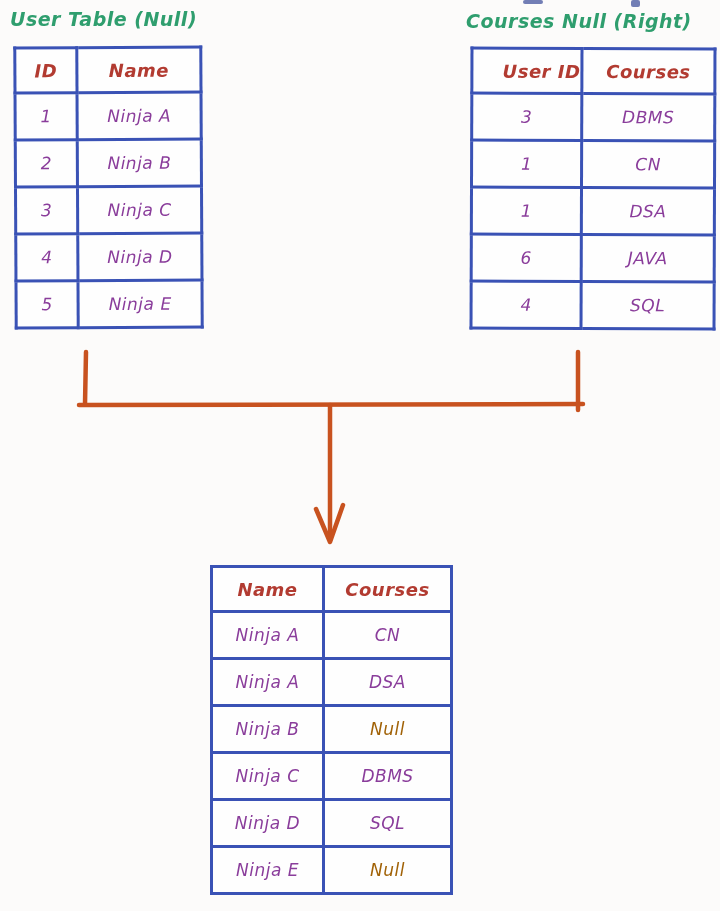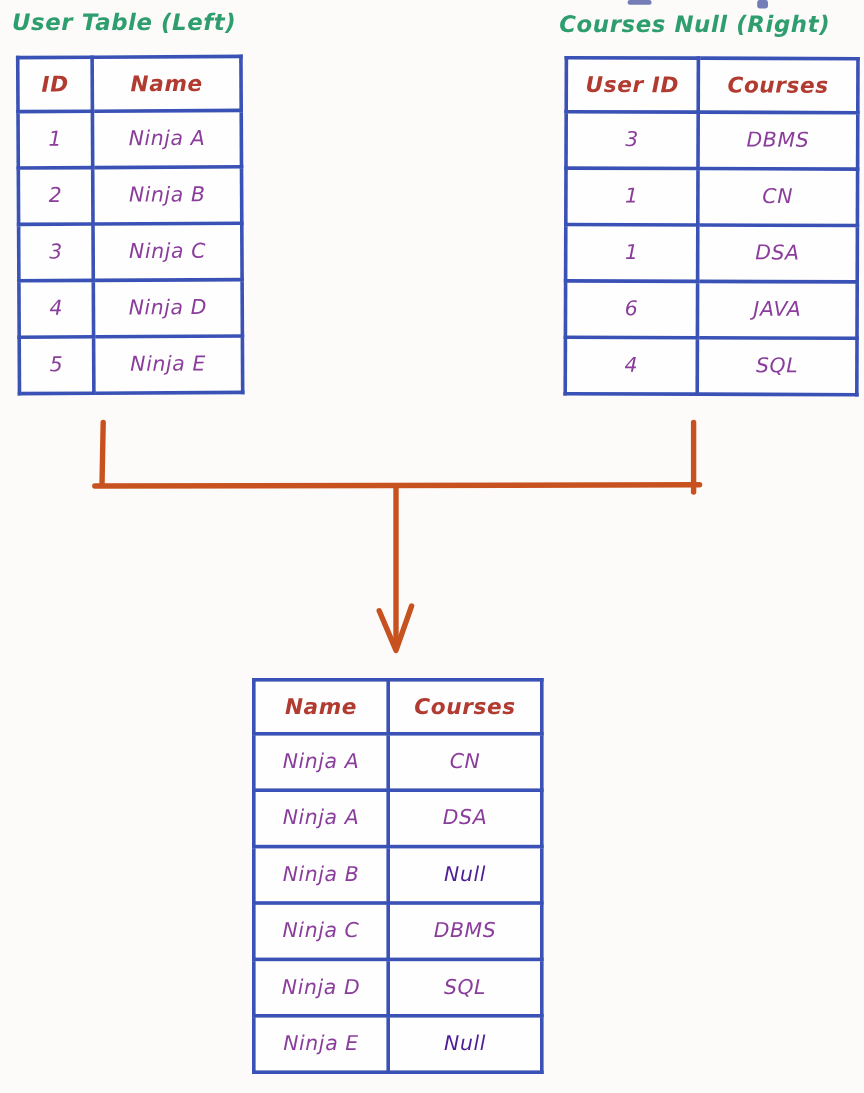--- a/index.html
+++ b/index.html
@@ -51,28 +51,28 @@
     letter-spacing: 0.5px;
     margin-top: 20px;
   }
   td {
     color: #8a3d9b;
     font-size: 17px;
     font-weight: 500;
     font-style: italic;
     letter-spacing: 0.5px;
   }
-  td.null-cell { color: #4c1d95; font-weight: 400; }
+  td.null-cell { color: #a16207; font-weight: 400; }
 
   #user-table    { left: 14px;  top: 46px;  transform: rotate(-0.3deg); }
   #user-table    .c0 { width: 62px;  }
   #user-table    .c1 { width: 124px; }
 
   #courses-table { left: 470px; top: 47px;  transform: rotate(0.2deg); }
-  #courses-table .c0 { width: 110px; }
+  #courses-table .c0 { width: 110px; text-align: right; }
   #courses-table .c1 { width: 133px; }
 
   #result-table  { left: 210px; top: 565px; }
   #result-table  .c0 { width: 112px; }
   #result-table  .c1 { width: 128px; }
 
   .arrow-layer {
     position: absolute;
     left: 0; top: 0;
     width: 720px; height: 911px;
@@ -86,21 +86,21 @@
     opacity: 0.75;
   }
   #smudge-1 { left: 523px; top: 0; width: 20px; height: 4px; }
   #smudge-2 { left: 631px; top: 0; width: 9px;  height: 7px; }
 </style>
 </head>
 <body>
 
 <div class="canvas">
 
-  <div class="tbl-title" id="title-left">User Table (Left)</div>
+  <div class="tbl-title" id="title-left">User Table (Null)</div>
 
   <div class="tbl-title" id="title-right">Courses Null (Right)</div>
 
   <table id="user-table">
     <tbody>
         <tr class="hdr-row">
       <th class="c0">ID</th>
       <th class="c1">Name</th>
     </tr>
     <tr class="data-row">

